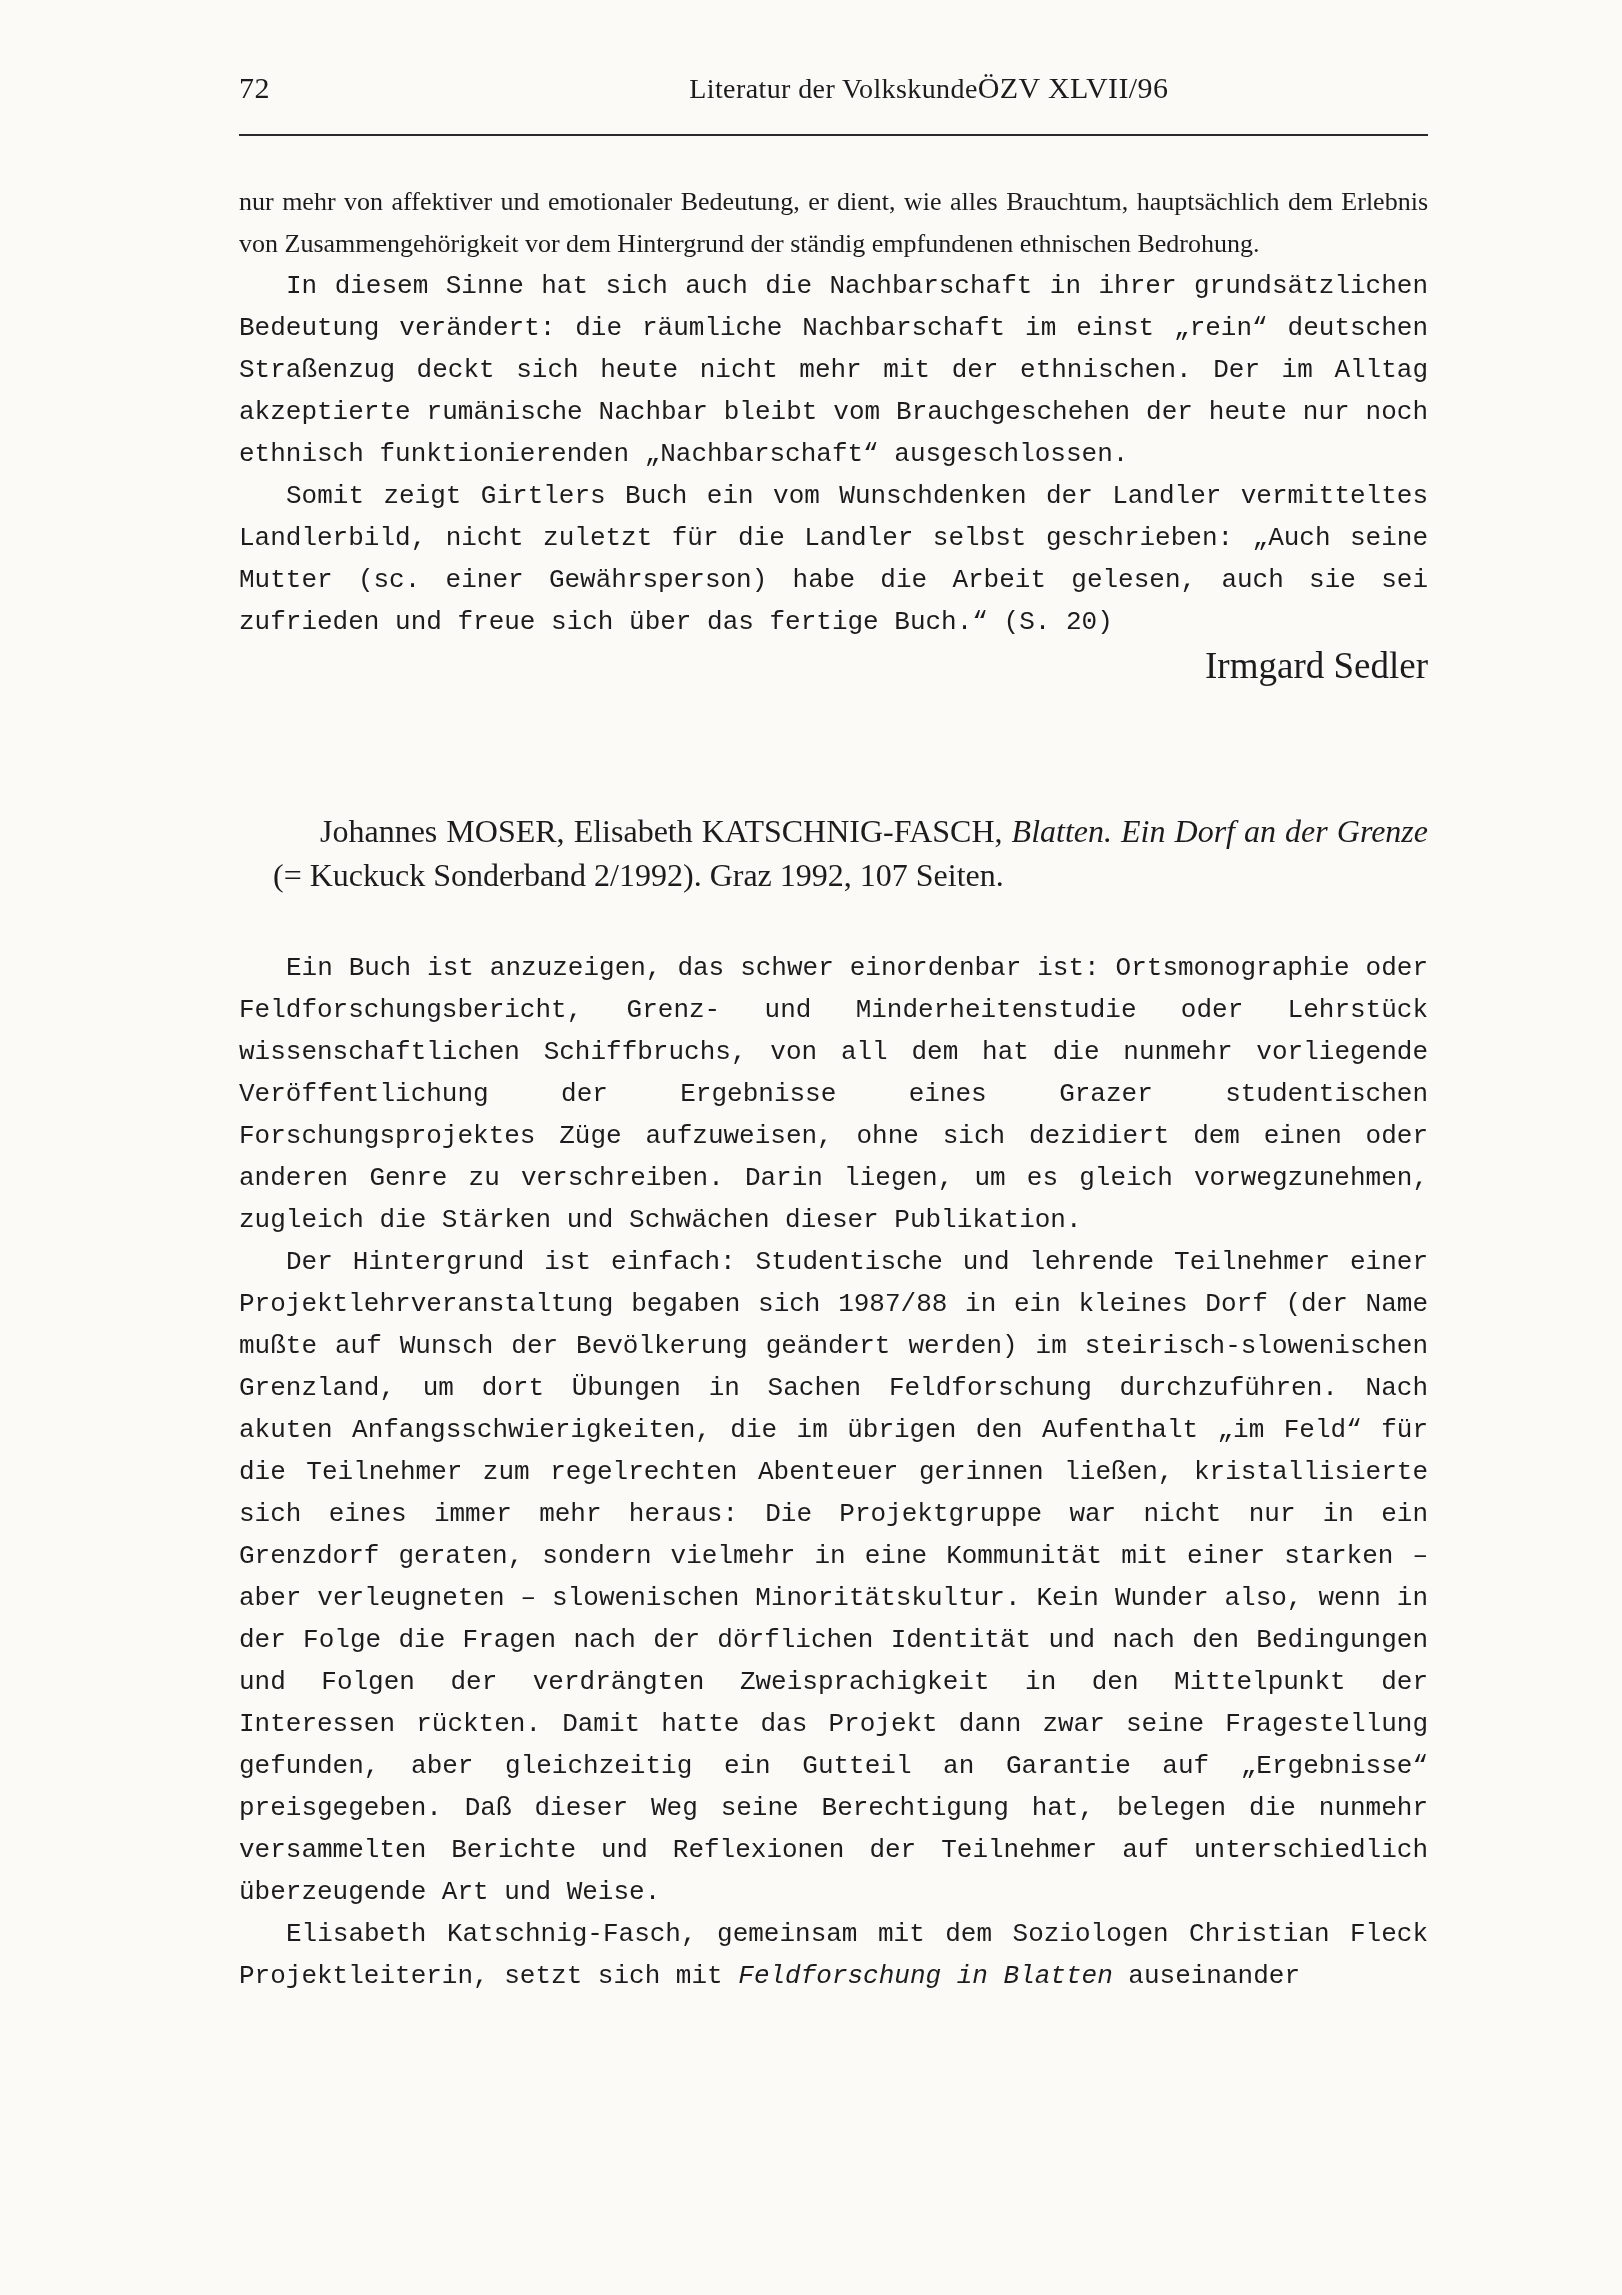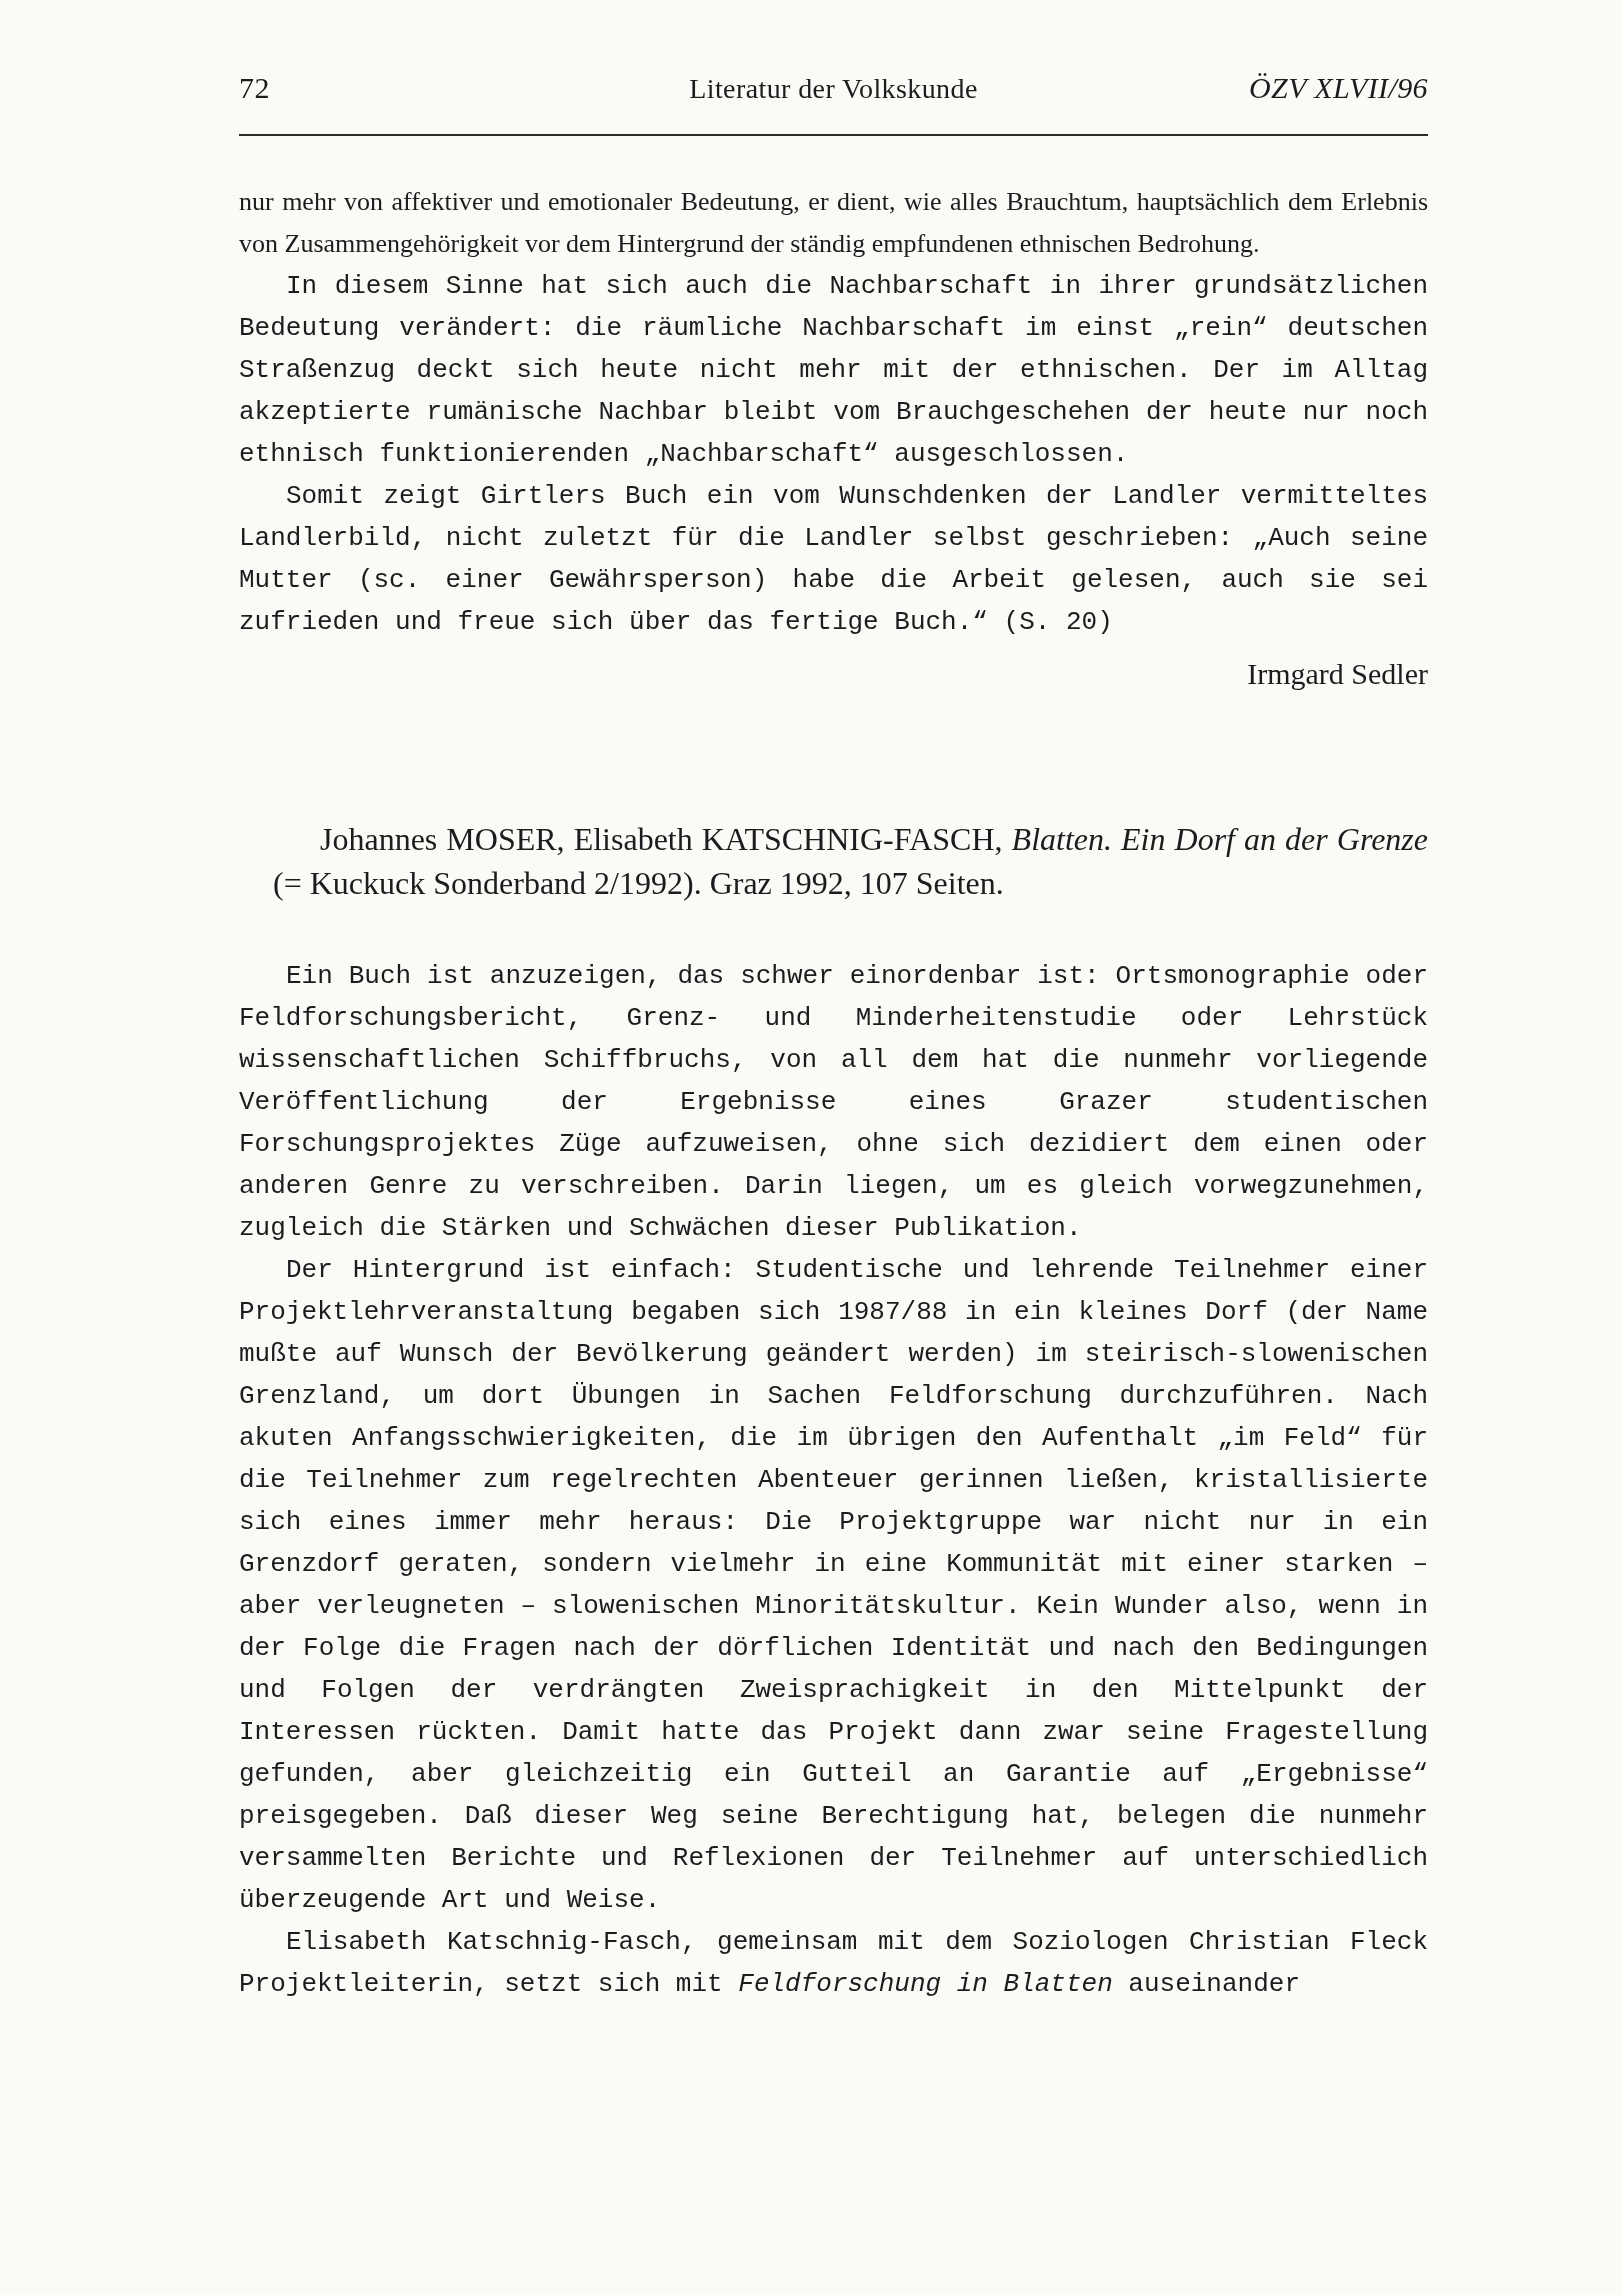--- a/index.html
+++ b/index.html
@@ -30,44 +30,44 @@
   .page-header {
     display: grid;
     grid-template-columns: 1fr auto 1fr;
     align-items: baseline;
     font-size: 30px;
     letter-spacing: 0.4px;
     padding-bottom: 29px;
   }
   .page-header .page-number { text-align: left; }
   .page-header .running-title { text-align: left; font-size: 28px; }
-  .page-header .journal-ref { text-align: right; font-style: italic; }
+  .page-header .journal-ref { text-align: left; }
 
   .header-rule {
     border: none;
     border-top: 2.4px solid #2a2a2c;
     width: 100%;
     margin-bottom: 45px;
   }
 
   .body-par {
     font-size: 26px;
     line-height: 42px;
     text-align: justify;
     hyphens: auto;
     -webkit-hyphens: auto;
   }
 
   .indent { text-indent: 47px; font-family: Liberation Mono, monospace; }
 
   .signature {
-    font-size: 30px;
+    font-size: 37px;
     line-height: 42px;
     text-align: right;
-    margin-top: 10px;
+    margin-top: 2px;
   }
 
   .review-heading {
     font-size: 32px;
     line-height: 44px;
     text-align: justify;
     text-indent: 47px;
     margin-top: 122px;
     margin-bottom: 50px;
     margin-left: 34px;

